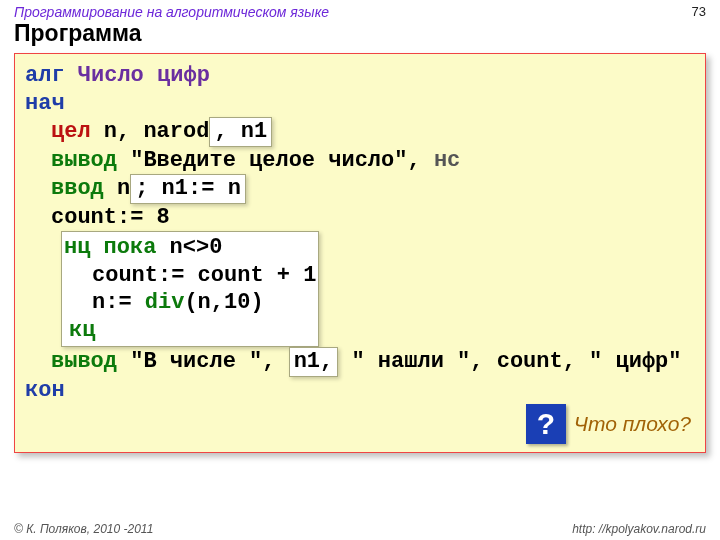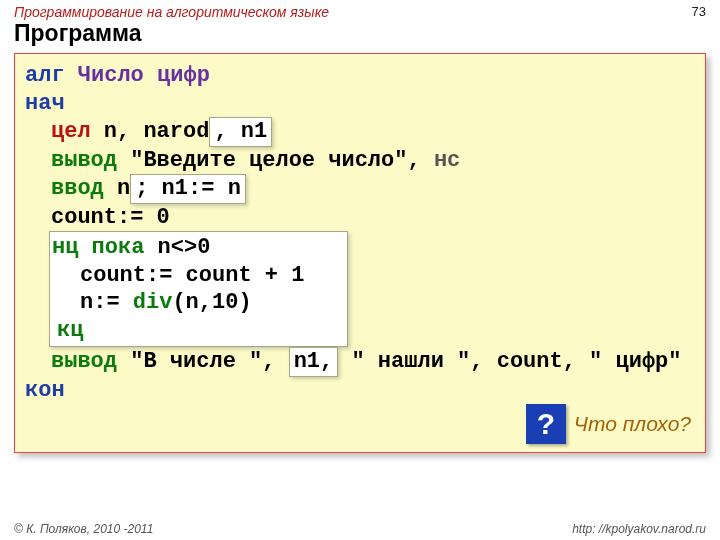--- a/index.html
+++ b/index.html
@@ -13,21 +13,21 @@
   }
   .header {
     padding: 4px 14px 0 14px;
     display: flex;
     justify-content: space-between;
     align-items: flex-start;
   }
   .header-title {
     font-style: italic;
     font-size: 14px;
-    color: #b91c1c;
+    color: #6d28d9;
   }
   .page-num {
     font-size: 13px;
     color: #222;
   }
   .title {
     font-size: 23px;
     font-weight: bold;
     padding: 0 14px 6px 14px;
   }
@@ -60,22 +60,22 @@
     border: 1px solid #a8a880;
     box-shadow: 2px 2px 4px rgba(0,0,0,0.2);
     padding: 0 4px;
     display: inline-block;
   }
   .hl-box-block {
     background: #fff;
     border: 1px solid #a8a880;
     box-shadow: 2px 2px 4px rgba(0,0,0,0.2);
     padding: 2px 6px 2px 0;
-    margin-left: 24px;
-    width: 299px;
+    margin-left: 36px;
+    width: 258px;
   }
   .hl-box-block .line { font-size: 22px; }
 
   .question {
     position: absolute;
     bottom: 8px;
     right: 14px;
     display: flex;
     align-items: center;
     gap: 8px;
@@ -119,21 +119,21 @@
 </div>
 
 <div class="title">Программа</div>
 
 <div class="code-box">
   <div class="line"><span class="kw-blue">алг </span><span class="kw-purple">Число цифр</span></div>
   <div class="line"><span class="kw-blue">нач</span></div>
   <div class="line indent1"><span class="kw-red">цел</span><span class="txt"> n, narod</span><span class="hl-box txt">, n1</span></div>
   <div class="line indent1"><span class="kw-green">вывод</span><span class="txt"> "Введите целое число", </span><span class="kw-gray">нс</span></div>
   <div class="line indent1"><span class="kw-green">ввод</span><span class="txt"> n</span><span class="hl-box txt">; n1:= n</span></div>
-  <div class="line indent1 txt">count:= 0</div>
+  <div class="line indent1 txt">count:= 8</div>
 
   <div class="hl-box-block">
     <div class="line" style="padding-left:2px;"><span class="kw-green">нц пока</span><span class="txt"> n&lt;&gt;0</span></div>
     <div class="line txt" style="padding-left:30px;">count:= count + 1</div>
     <div class="line" style="padding-left:30px;"><span class="txt">n:= </span><span class="kw-green">div</span><span class="txt">(n,10)</span></div>
     <div class="line" style="padding-left:7px;"><span class="kw-green">кц</span></div>
   </div>
 
   <div class="line indent1"><span class="kw-green">вывод</span><span class="txt"> "В числе ", </span><span class="hl-box txt">n1,</span><span class="txt"> " нашли ", count, " цифр"</span></div>
   <div class="line"><span class="kw-blue">кон</span></div>

